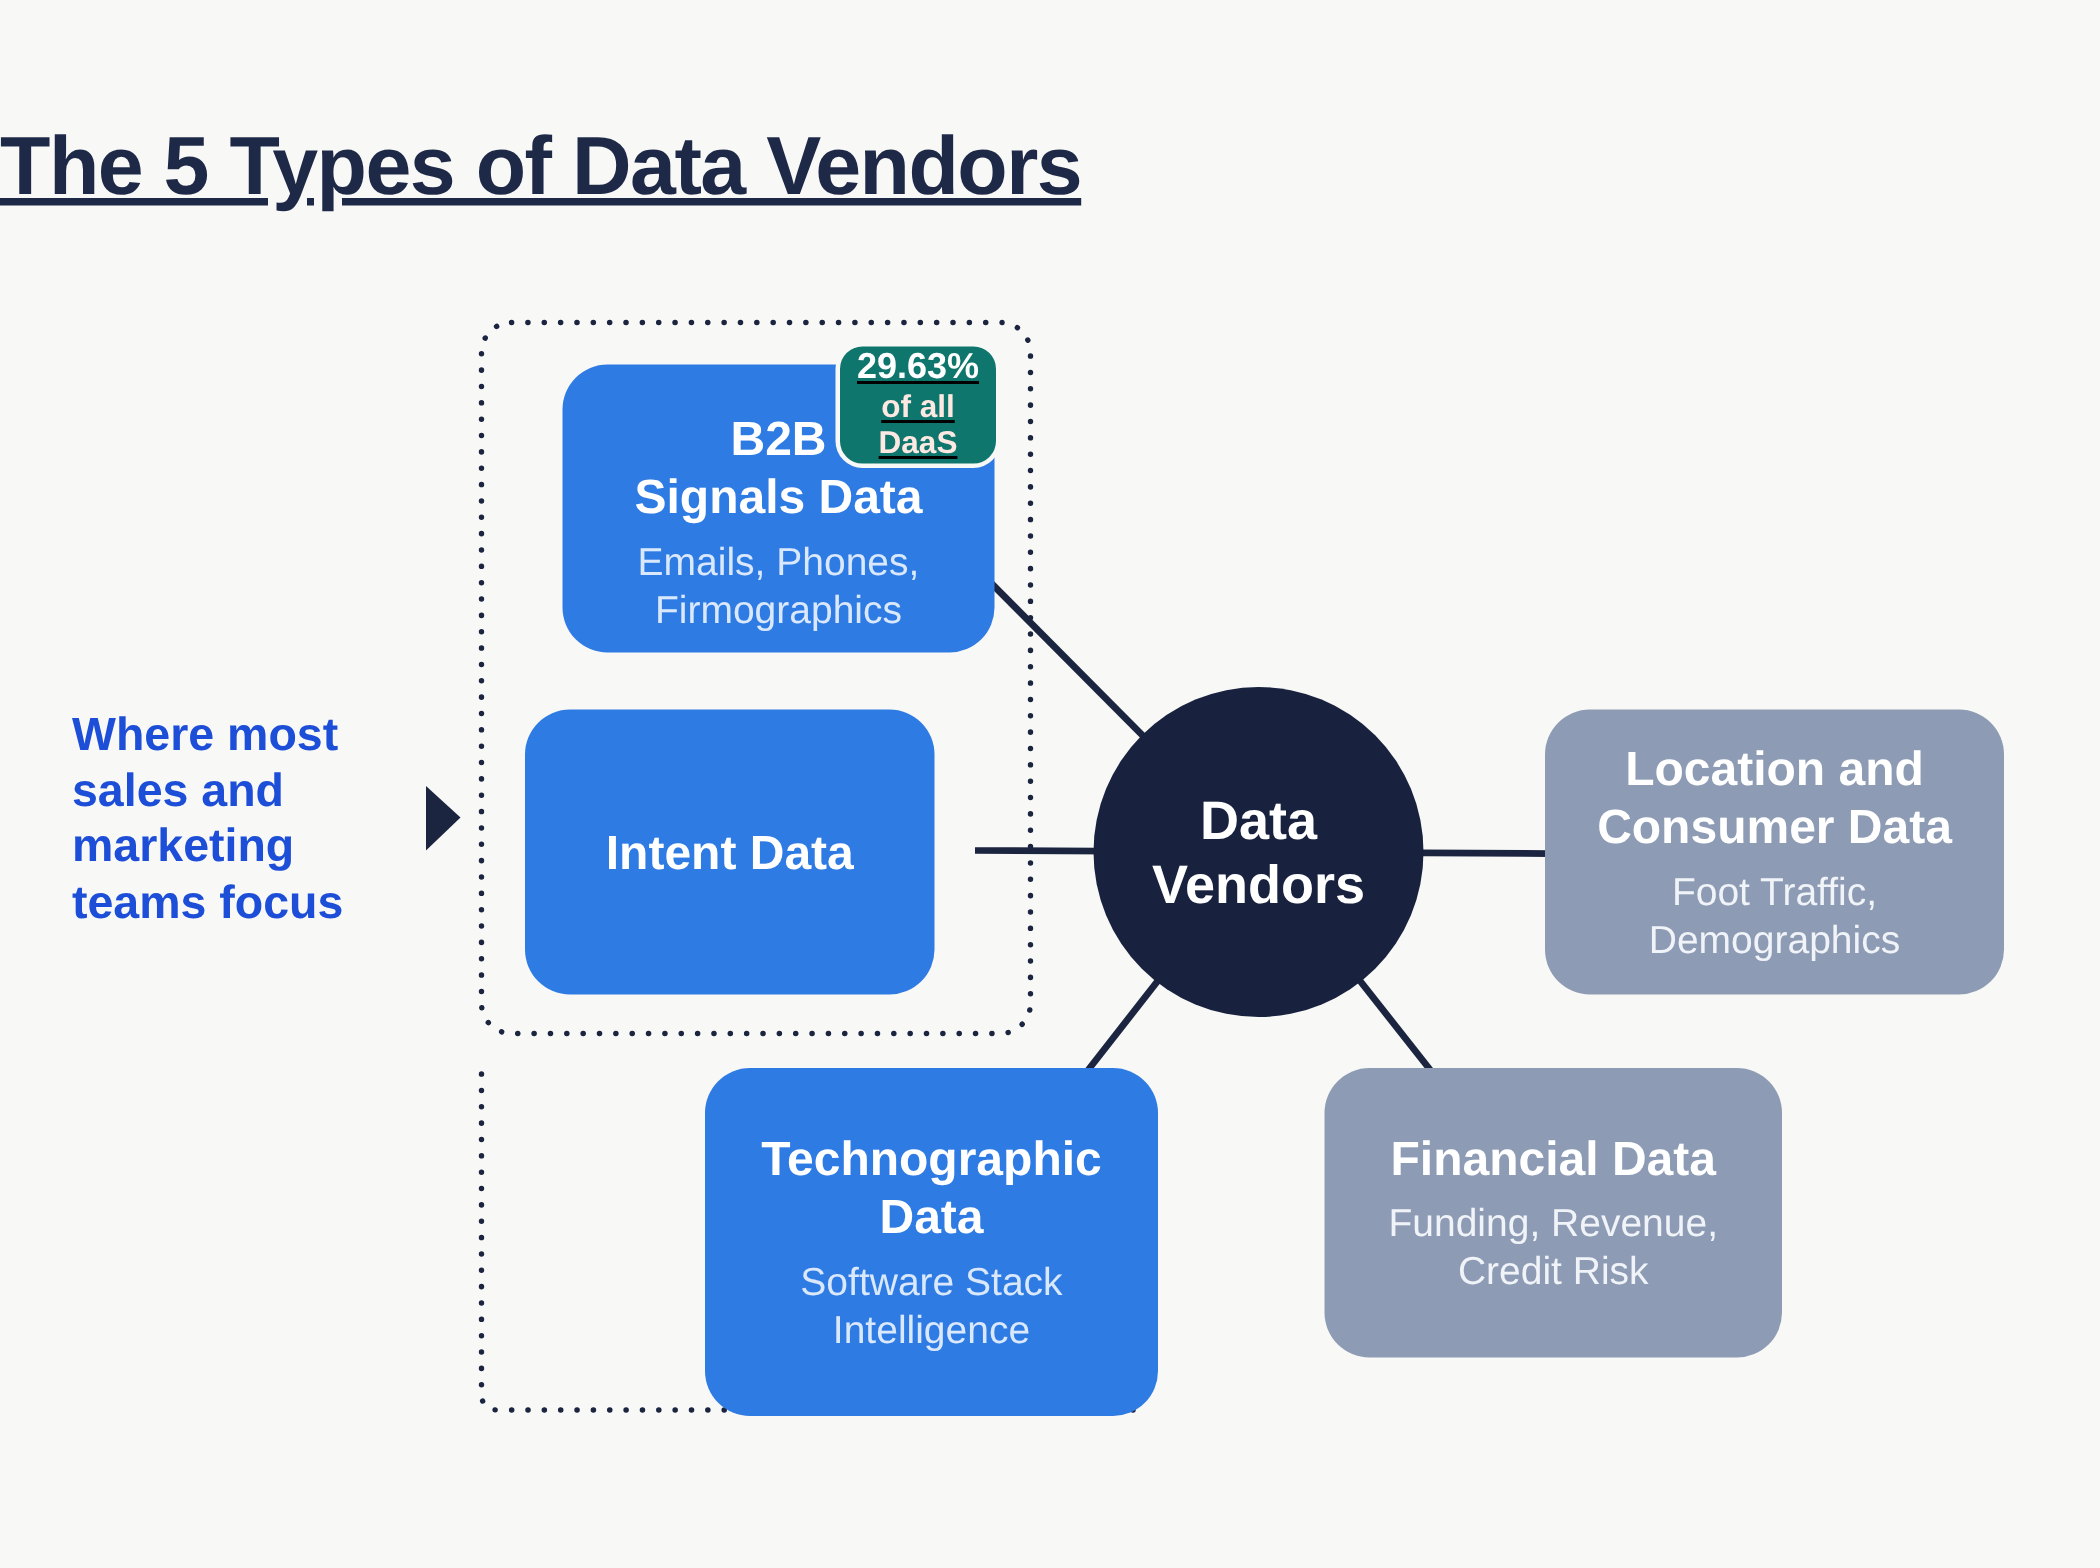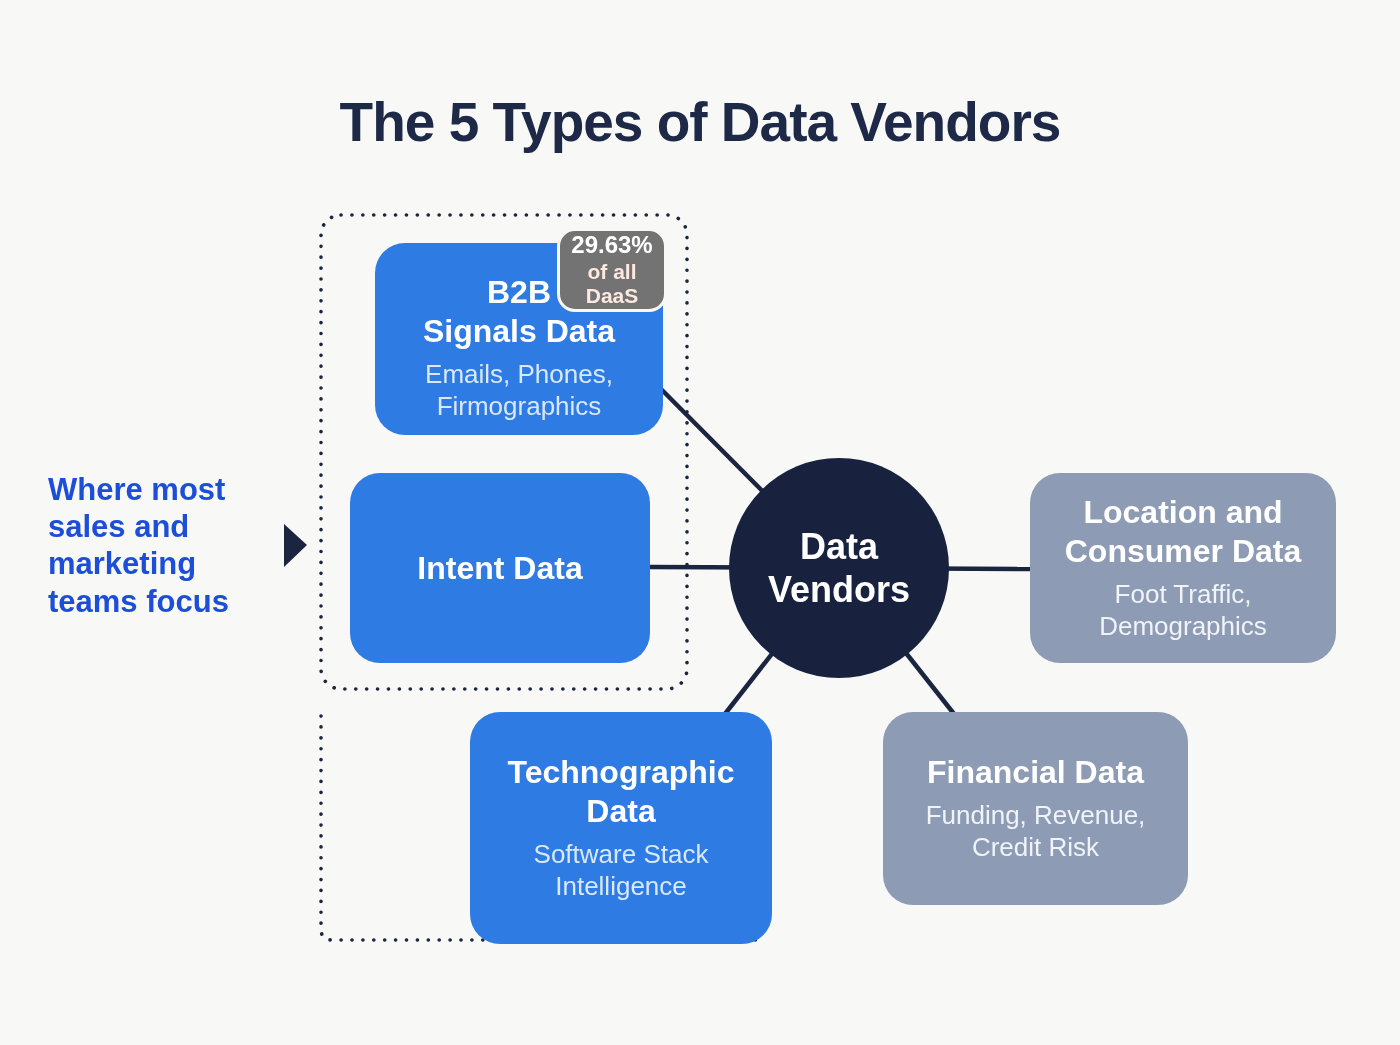--- a/index.html
+++ b/index.html
@@ -10,26 +10,26 @@
   .canvas{
     position:relative;
     width:1400px;height:1045px;
     background:#f8f8f6;
     overflow:hidden;
     margin:0 auto;
   }
   .page-title{
     position:absolute;
     left:0;right:0;top:78px;
-    margin:12px;
-    text-align:center;
+    margin:0;
     font-size:55px;
     font-weight:bold;
     letter-spacing:-1px;
     color:#1d2947;
+    text-decoration:underline;
   }
   svg.layer{
     position:absolute;left:0;top:0;
     width:1400px;height:1045px;
   }
   .side-note{
     position:absolute;
     left:48px;top:471px;width:240px;
     text-align:left;
     font-size:31px;
@@ -60,21 +60,21 @@
   }
   .node-sub{
     font-size:26px;
     line-height:1.22;
     margin-top:9px;
     white-space:pre-line;
   }
   .node.blue .node-sub{color:#d9e8fc;}
   .node.gray .node-sub{color:#f0f3f8;}
   .node-b2b{left:375px;top:243px;width:288px;height:192px;padding-top:24px;}
-  .node-intent{left:350px;top:473px;width:300px;height:190px;}
+  .node-intent{left:350px;top:473px;width:273px;height:190px;}
   .node-techno{left:470px;top:712px;width:302px;height:232px;}
   .node-location{left:1030px;top:473px;width:306px;height:190px;}
   .node-financial{left:883px;top:712px;width:305px;height:193px;}
   .hub{
     position:absolute;
     left:729px;top:458px;
     width:220px;height:220px;
     border-radius:50%;
     background:#18223f;
     display:flex;
@@ -86,29 +86,30 @@
     font-size:36px;
     font-weight:bold;
     line-height:1.2;
     color:#ffffff;
     white-space:pre-line;
   }
   .badge{
     position:absolute;
     left:557px;top:228px;
     width:110px;height:84px;
-    background:#737373;
+    background:#0f766e;
     border:3px solid #f8f8f6;
     border-radius:18px;
     box-sizing:border-box;
     display:flex;
     flex-direction:column;
     align-items:center;
     justify-content:center;
     text-align:center;
+    text-decoration:underline;
   }
   .badge-value{
     font-size:24px;
     font-weight:bold;
     color:#ffffff;
     line-height:1.05;
   }
   .badge-caption{
     font-size:21px;
     font-weight:bold;

